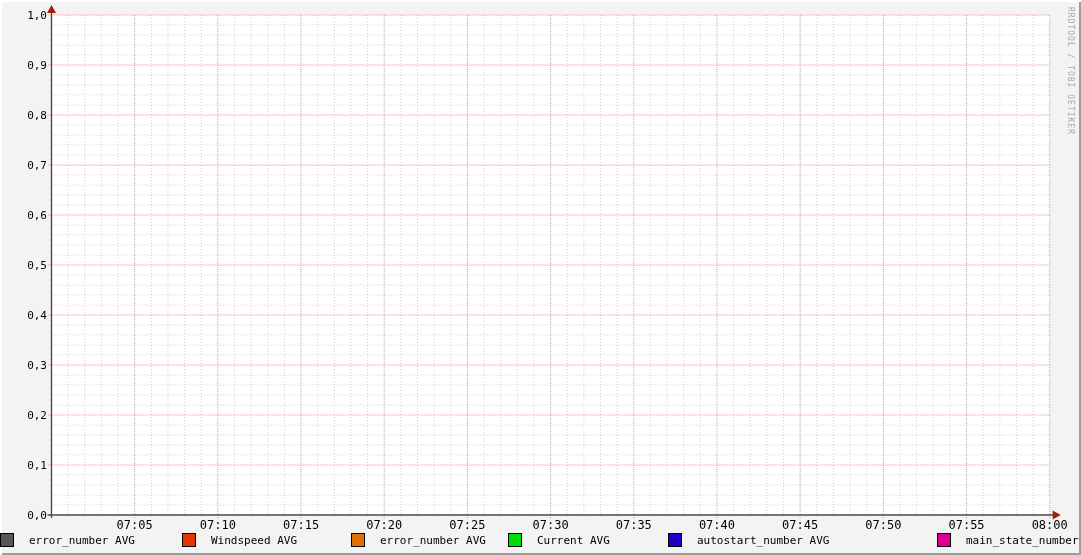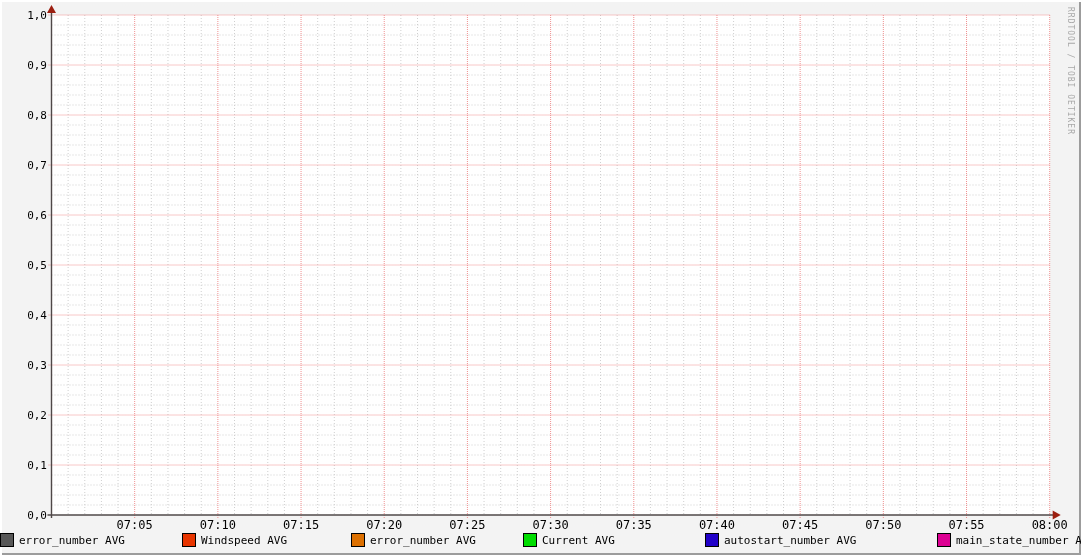--- a/index.html
+++ b/index.html
@@ -21,30 +21,30 @@
     letter-spacing:1px;
     color:#a8a8a8;
     white-space:nowrap;
     user-select:none;
   }
   .legend-item{
     position:absolute;
     top:533px;
     display:flex;
     align-items:center;
-    gap:5px;
+    gap:15px;
     font-size:11px;
     color:#000;
     white-space:nowrap;
   }
   .legend-item:nth-of-type(1){left:13px;}
   .legend-item:nth-of-type(2){left:182px;}
   .legend-item:nth-of-type(3){left:351px;}
-  .legend-item:nth-of-type(4){left:523px;}
-  .legend-item:nth-of-type(5){left:705px;}
+  .legend-item:nth-of-type(4){left:508px;}
+  .legend-item:nth-of-type(5){left:668px;}
   .legend-item:nth-of-type(6){left:937px;}
   .swatch{
     width:12px;height:12px;
     border:1px solid #000;
     display:inline-block;
     flex:0 0 auto;
   }
 </style>
 </head>
 <body>

